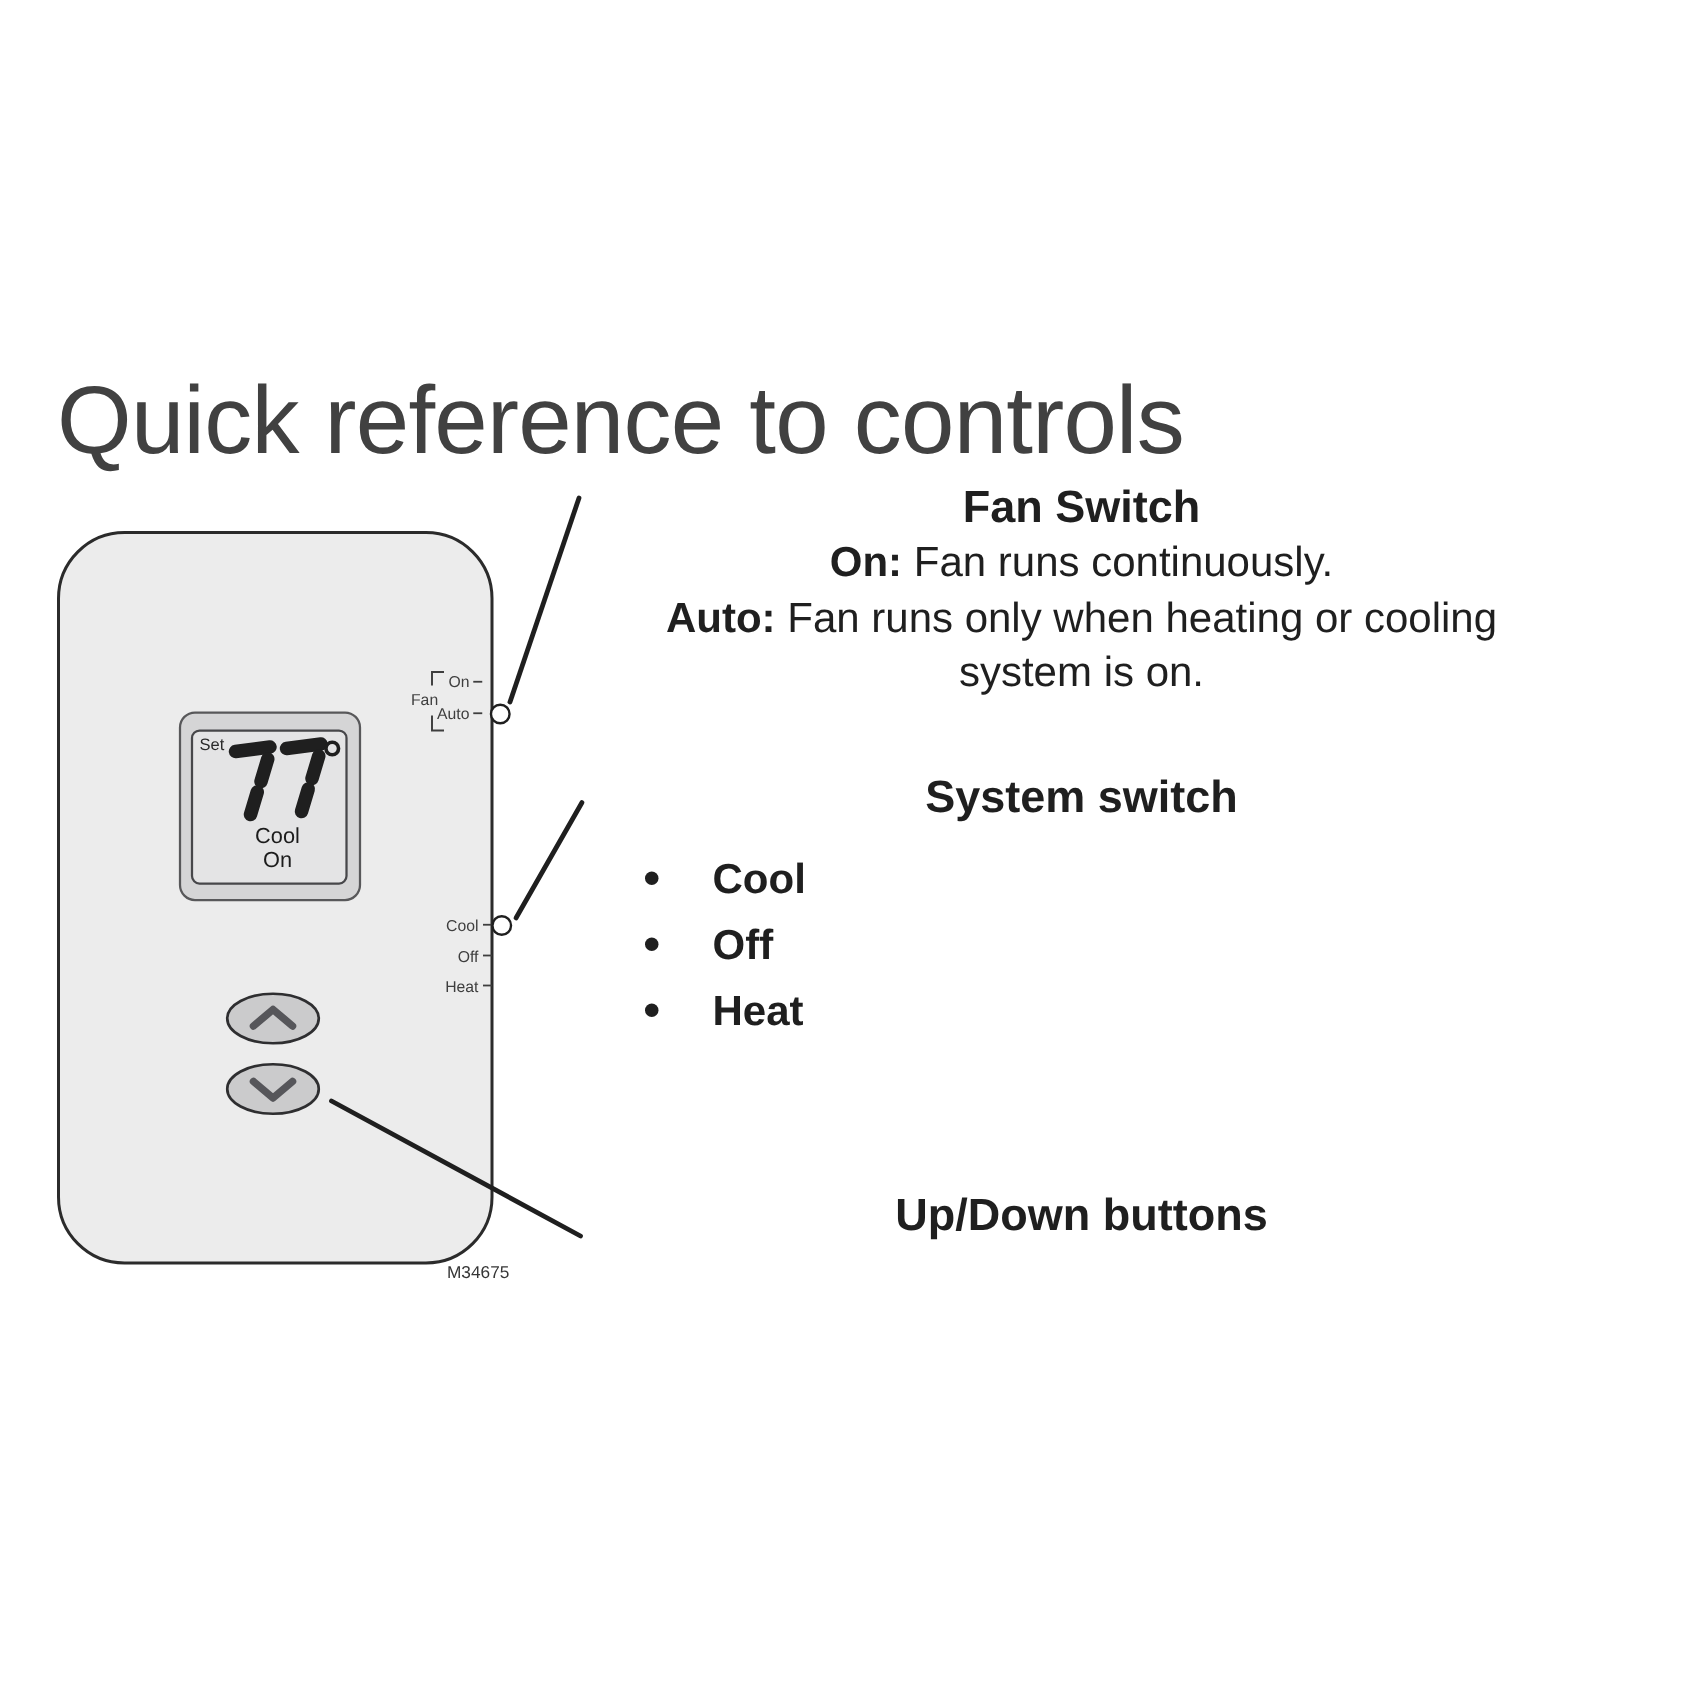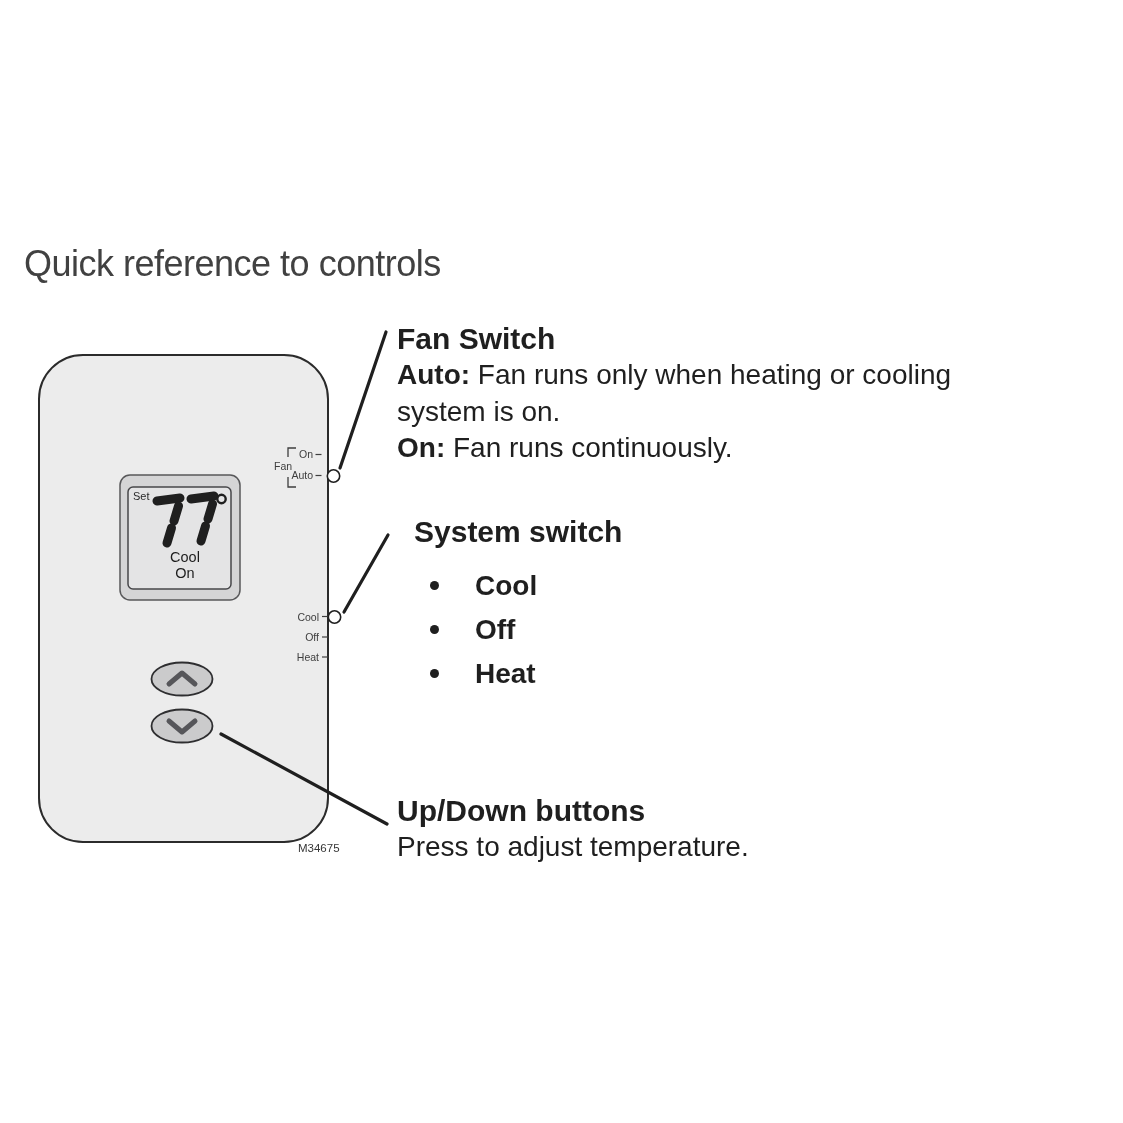--- a/index.html
+++ b/index.html
@@ -10,22 +10,22 @@
     --device_frame:#d5d5d6;
     --button_fill:#cbcbcc;
   }
   *{margin:0;padding:0;box-sizing:border-box;}
   body{background:#fff;}
   .page{
     position:relative;width:1123px;height:1123px;background:#ffffff;
     font-family:"Liberation Sans",sans-serif;color:var(--ink);overflow:hidden;
   }
   .title{
-    position:absolute;left:24px;top:243px;
-    font-size:36px;font-weight:200;letter-spacing:-0.5px;
+    position:absolute;left:38px;top:243px;
+    font-size:64px;font-weight:200;letter-spacing:-0.5px;
     color:var(--title_color);white-space:nowrap;
   }
   .diagram{position:absolute;left:0;top:300px;width:420px;height:580px;}
 
   
   .body-shell{fill:var(--device_body);stroke:#2b2b2b;stroke-width:2;}
   .disp-frame{fill:var(--device_frame);stroke:#58585a;stroke-width:1.5;}
   .disp-screen{fill:var(--device_screen);stroke:#47474a;stroke-width:1.5;}
   .seg{stroke:var(--ink);stroke-width:9;stroke-linecap:round;}
   .deg{fill:none;stroke:var(--ink);stroke-width:2.4;}
@@ -35,23 +35,23 @@
   .end{text-anchor:end;}
   .tick{stroke:#3e3e3e;stroke-width:1.2;}
   .bracket{fill:none;stroke:#3e3e3e;stroke-width:1.3;}
   .knob{fill:#ffffff;stroke:#1f1f1f;stroke-width:1.6;}
   .btn{fill:var(--button_fill);stroke:#2e2e30;stroke-width:1.8;}
   .chev{fill:none;stroke:#56565a;stroke-width:5;stroke-linecap:round;stroke-linejoin:round;}
   .model-text{font-family:"Liberation Sans",sans-serif;font-size:11.5px;fill:#363636;}
   .callout-line{stroke:var(--ink);stroke-width:3.2;stroke-linecap:round;}
 
   
-  .callout{position:absolute;width:648px;}
+  .callout{position:absolute;width:648px;text-align:center;}
   .co-fan{left:397px;top:321px;}
-  .co-system{left:397px;top:514px;margin-left:17px;}
+  .co-system{left:397px;top:514px;}
   .co-updown{left:397px;top:793px;}
   .callout-title{font-size:30px;font-weight:bold;line-height:36px;color:var(--ink);}
   .callout-body{font-size:28px;line-height:36.5px;color:var(--ink);}
   .callout-body p{margin:0;}
   .block{display:block;}
   .bullets{position:absolute;left:430px;top:568px;width:690px;}
   .bullet-row{display:flex;align-items:flex-start;margin-bottom:7.5px;}
   .dot{flex:0 0 auto;width:9px;height:9px;border-radius:50%;background:var(--ink);margin-top:13px;margin-right:36px;}
   .bullet-text{font-size:28px;line-height:36.5px;color:var(--ink);}
   .bullet-text b{font-weight:bold;}
@@ -109,22 +109,22 @@
     <text class="model-text" x="298" y="852">M34675</text>
 
     <line class="callout-line" x1="340" y1="468" x2="386" y2="332"></line>
     <line class="callout-line" x1="344" y1="612" x2="388" y2="535"></line>
     <line class="callout-line" x1="221" y1="734" x2="387" y2="824"></line>
   </svg>
 
   <div class="callout co-fan">
     <div class="callout-title">Fan Switch</div>
     <div class="callout-body">
+      <p><b>On:</b> <span>Fan runs continuously.</span></p>
       <p><b>Auto:</b> <span>Fan runs only when heating or cooling</span><span class="block">system is on.</span></p>
-      <p><b>On:</b> <span>Fan runs continuously.</span></p>
     </div>
   </div>
 
   <div class="callout co-system">
     <div class="callout-title">System switch</div>
   </div>
 
   <div class="bullets">
     <div class="bullet-row">
       <span class="dot"></span>
@@ -135,18 +135,15 @@
       <span class="bullet-text"><b>Off</b></span>
     </div>
     <div class="bullet-row">
       <span class="dot"></span>
       <span class="bullet-text"><b>Heat</b></span>
     </div>
   </div>
 
   <div class="callout co-updown">
     <div class="callout-title">Up/Down buttons</div>
-    <div class="callout-body">
-      <p><span>Press to adjust temperature.</span></p>
-    </div>
   </div>
 
 </div>
 
 </body></html>

